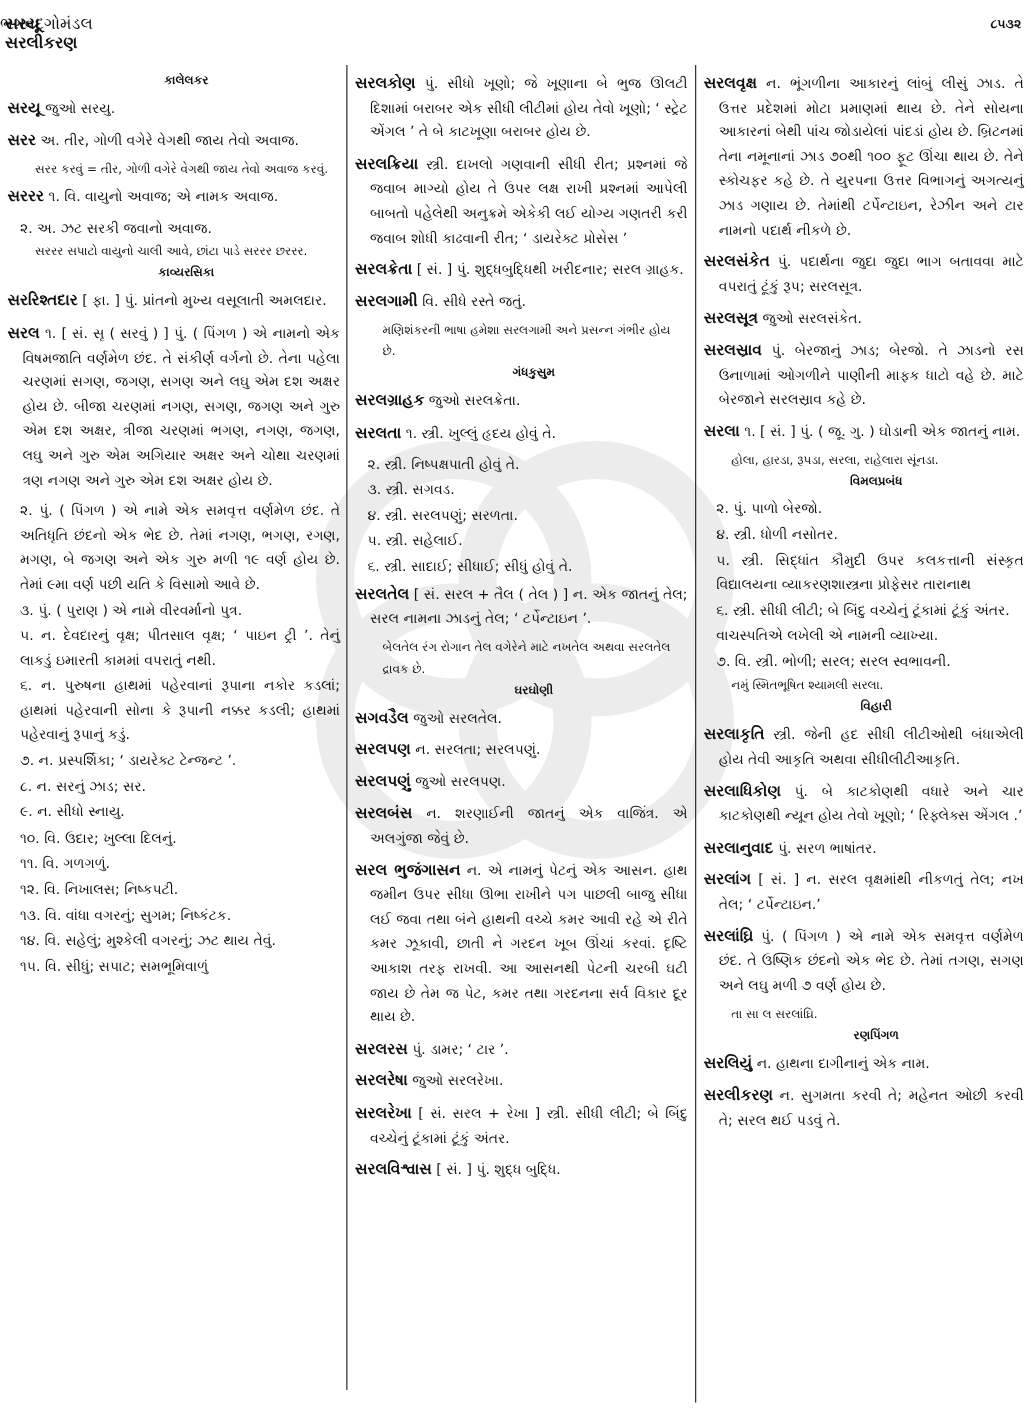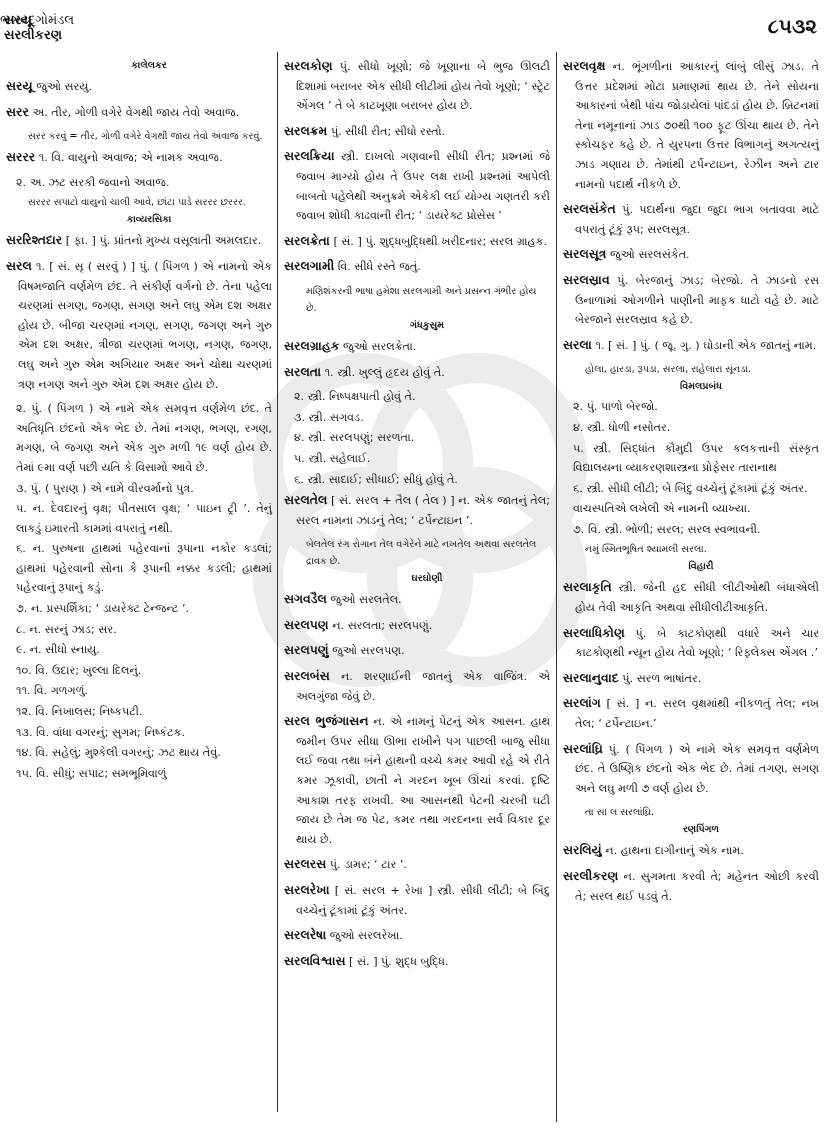--- a/index.html
+++ b/index.html
@@ -3,21 +3,21 @@
 <meta charset="utf-8">
 <style>
   html, body { margin:0; padding:0; background:#ffffff; }
   body { width:825px; height:1129px; position:relative; overflow:hidden;
          font-family:"DejaVu Sans", sans-serif; color:#111; }
   .watermark { position:absolute; left:230px; top:330px; width:380px; height:380px;
                pointer-events:none; opacity:0.07; }
   .header { position:absolute; left:0; top:0; width:825px; height:48px; }
   .guide { position:absolute; left:4px; top:12px; font-size:13px; font-weight:bold; line-height:15px; }
   .title { position:absolute; left:0; right:0; top:12px; text-align:left; font-size:13px; font-weight:normal; }
-  .pagenum { position:absolute; right:8px; top:14px; font-size:20px; font-weight:bold; }
+  .pagenum { position:absolute; right:8px; top:14px; font-size:10px; font-weight:bold; }
   .col { position:absolute; top:56px; font-size:11.2px; line-height:19.6px; }
   .col1 { left:6px; width:266px; }
   .col2 { left:284px; width:266px; }
   .col3 { left:563px; width:256px; }
   .vr { position:absolute; top:52px; width:1px; background:#333; }
   .vr1 { left:277px; height:1060px; }
   .vr2 { left:556px; height:1070px; }
   .entry { margin:0 0 5px 0; padding-left:12px; text-indent:-12px; text-align:justify; }
   .hw { font-weight:bold; font-size:12.4px; }
   .sense { padding-left:10px; margin:0 0 1px 0; text-align:justify; }
@@ -67,42 +67,41 @@
     <div class="sense">૯. ન. સીધો સ્નાયુ.</div>
     <div class="sense">૧૦. વિ. ઉદાર; ખુલ્લા દિલનું.</div>
     <div class="sense">૧૧. વિ. ગળગળું.</div>
     <div class="sense">૧૨. વિ. નિખાલસ; નિષ્કપટી.</div>
     <div class="sense">૧૩. વિ. વાંધા વગરનું; સુગમ; નિષ્કંટક.</div>
     <div class="sense">૧૪. વિ. સહેલું; મુશ્કેલી વગરનું; ઝટ થાય તેવું.</div>
     <div class="sense">૧૫. વિ. સીધું; સપાટ; સમભૂમિવાળું</div>
   </div>
 <div class="col col2">
     <div class="entry"><span class="hw">સરલકોણ</span> <span>પું. સીધો ખૂણો; જે ખૂણાના બે ભુજ ઊલટી દિશામાં બરાબર એક સીધી લીટીમાં હોય તેવો ખૂણો; ‘ સ્ટ્રેટ એંગલ ’ તે બે કાટખૂણા બરાબર હોય છે.</span></div>
-    <div class="entry"><span class="hw">સરલક્રમ</span> <span>પું. સીધી રીત; સીધો રસ્તો.</span></div>
     <div class="entry"><span class="hw">સરલક્રિયા</span> <span>સ્ત્રી. દાખલો ગણવાની સીધી રીત; પ્રશ્નમાં જે જવાબ માગ્યો હોય તે ઉપર લક્ષ રાખી પ્રશ્નમાં આપેલી બાબતો પહેલેથી અનુક્રમે એકેકી લઈ યોગ્ય ગણતરી કરી જવાબ શોધી કાઢવાની રીત; ‘ ડાયરેક્ટ પ્રોસેસ ’</span></div>
     <div class="entry"><span class="hw">સરલક્રેતા</span> <span>[ સં. ] પું. શુદ્ધબુદ્ધિથી ખરીદનાર; સરલ ગ્રાહક.</span></div>
     <div class="entry"><span class="hw">સરલગામી</span> <span>વિ. સીધે રસ્તે જતું.</span></div>
     <div class="quote"><span>મણિશંકરની ભાષા હમેશા સરલગામી અને પ્રસન્ન ગંભીર હોય છે.</span><div class="src">ગંધકુસુમ</div></div>
     <div class="entry"><span class="hw">સરલગ્રાહક</span> <span>જુઓ સરલક્રેતા.</span></div>
     <div class="entry"><span class="hw">સરલતા</span> <span>૧. સ્ત્રી. ખુલ્લું હૃદય હોવું તે.</span></div>
     <div class="sense">૨. સ્ત્રી. નિષ્પક્ષપાતી હોવું તે.</div>
     <div class="sense">૩. સ્ત્રી. સગવડ.</div>
     <div class="sense">૪. સ્ત્રી. સરલપણું; સરળતા.</div>
     <div class="sense">૫. સ્ત્રી. સહેલાઈ.</div>
     <div class="sense">૬. સ્ત્રી. સાદાઈ; સીધાઈ; સીધું હોવું તે.</div>
     <div class="entry"><span class="hw">સરલતેલ</span> <span>[ સં. સરલ + તૈલ ( તેલ ) ] ન. એક જાતનું તેલ; સરલ નામના ઝાડનું તેલ; ‘ ટર્પેન્ટાઇન ’.</span></div>
     <div class="quote"><span>બેલતેલ રંગ રોગાન તેલ વગેરેને માટે નખતેલ અથવા સરલતેલ દ્રાવક છે.</span><div class="src">ઘરઘોણી</div></div>
     <div class="entry"><span class="hw">સગવડૈલ</span> <span>જુઓ સરલતેલ.</span></div>
     <div class="entry"><span class="hw">સરલપણ</span> <span>ન. સરલતા; સરલપણું.</span></div>
     <div class="entry"><span class="hw">સરલપણું</span> <span>જુઓ સરલપણ.</span></div>
     <div class="entry"><span class="hw">સરલબંસ</span> <span>ન. શરણાઈની જાતનું એક વાજિંત્ર. એ અલગુંજા જેવું છે.</span></div>
     <div class="entry"><span class="hw">સરલ ભુજંગાસન</span> <span>ન. એ નામનું પેટનું એક આસન. હાથ જમીન ઉપર સીધા ઊભા રાખીને પગ પાછલી બાજુ સીધા લઈ જવા તથા બંને હાથની વચ્ચે કમર આવી રહે એ રીતે કમર ઝૂકાવી, છાતી ને ગરદન ખૂબ ઊંચાં કરવાં. દૃષ્ટિ આકાશ તરફ રાખવી. આ આસનથી પેટની ચરબી ઘટી જાય છે તેમ જ પેટ, કમર તથા ગરદનના સર્વ વિકાર દૂર થાય છે.</span></div>
     <div class="entry"><span class="hw">સરલરસ</span> <span>પું. ડામર; ‘ ટાર ’.</span></div>
+    <div class="entry"><span class="hw">સરલરેષા</span> <span>જુઓ સરલરેખા.</span></div>
     <div class="entry"><span class="hw">સરલરેખા</span> <span>[ સં. સરલ + રેખા ] સ્ત્રી. સીધી લીટી; બે બિંદુ વચ્ચેનું ટૂંકામાં ટૂંકું અંતર.</span></div>
-    <div class="entry"><span class="hw">સરલરેષા</span> <span>જુઓ સરલરેખા.</span></div>
     <div class="entry"><span class="hw">સરલવિશ્વાસ</span> <span>[ સં. ] પું. શુદ્ધ બુદ્ધિ.</span></div>
   </div>
 <div class="col col3">
     <div class="entry"><span class="hw">સરલવૃક્ષ</span> <span>ન. ભૂંગળીના આકારનું લાંબું લીસું ઝાડ. તે ઉત્તર પ્રદેશમાં મોટા પ્રમાણમાં થાય છે. તેને સોયના આકારનાં બેથી પાંચ જોડાયેલાં પાંદડાં હોય છે. બ્રિટનમાં તેના નમૂનાનાં ઝાડ ૭૦થી ૧૦૦ ફૂટ ઊંચા થાય છે. તેને સ્કોચફર કહે છે. તે યુરપના ઉત્તર વિભાગનું અગત્યનું ઝાડ ગણાય છે. તેમાંથી ટર્પેન્ટાઇન, રેઝીન અને ટાર નામનો પદાર્થ નીકળે છે.</span></div>
     <div class="entry"><span class="hw">સરલસંકેત</span> <span>પું. પદાર્થના જુદા જુદા ભાગ બતાવવા માટે વપરાતું ટૂંકું રૂપ; સરલસૂત્ર.</span></div>
     <div class="entry"><span class="hw">સરલસૂત્ર</span> <span>જુઓ સરલસંકેત.</span></div>
     <div class="entry"><span class="hw">સરલસ્રાવ</span> <span>પું. બેરજાનું ઝાડ; બેરજો. તે ઝાડનો રસ ઉનાળામાં ઓગળીને પાણીની માફક ધાટો વહે છે. માટે બેરજાને સરલસ્રાવ કહે છે.</span></div>
     <div class="entry"><span class="hw">સરલા</span> <span>૧. [ સં. ] પું. ( જૂ. ગુ. ) ઘોડાની એક જાતનું નામ.</span></div>
     <div class="quote"><span>હોલા, હારડા, રૂપડા, સરલા, રાહેલારા સૂંનડા.</span><div class="src">વિમલપ્રબંધ</div></div>
     <div class="sense">૨. પું. પાળો બેરજો.</div>

